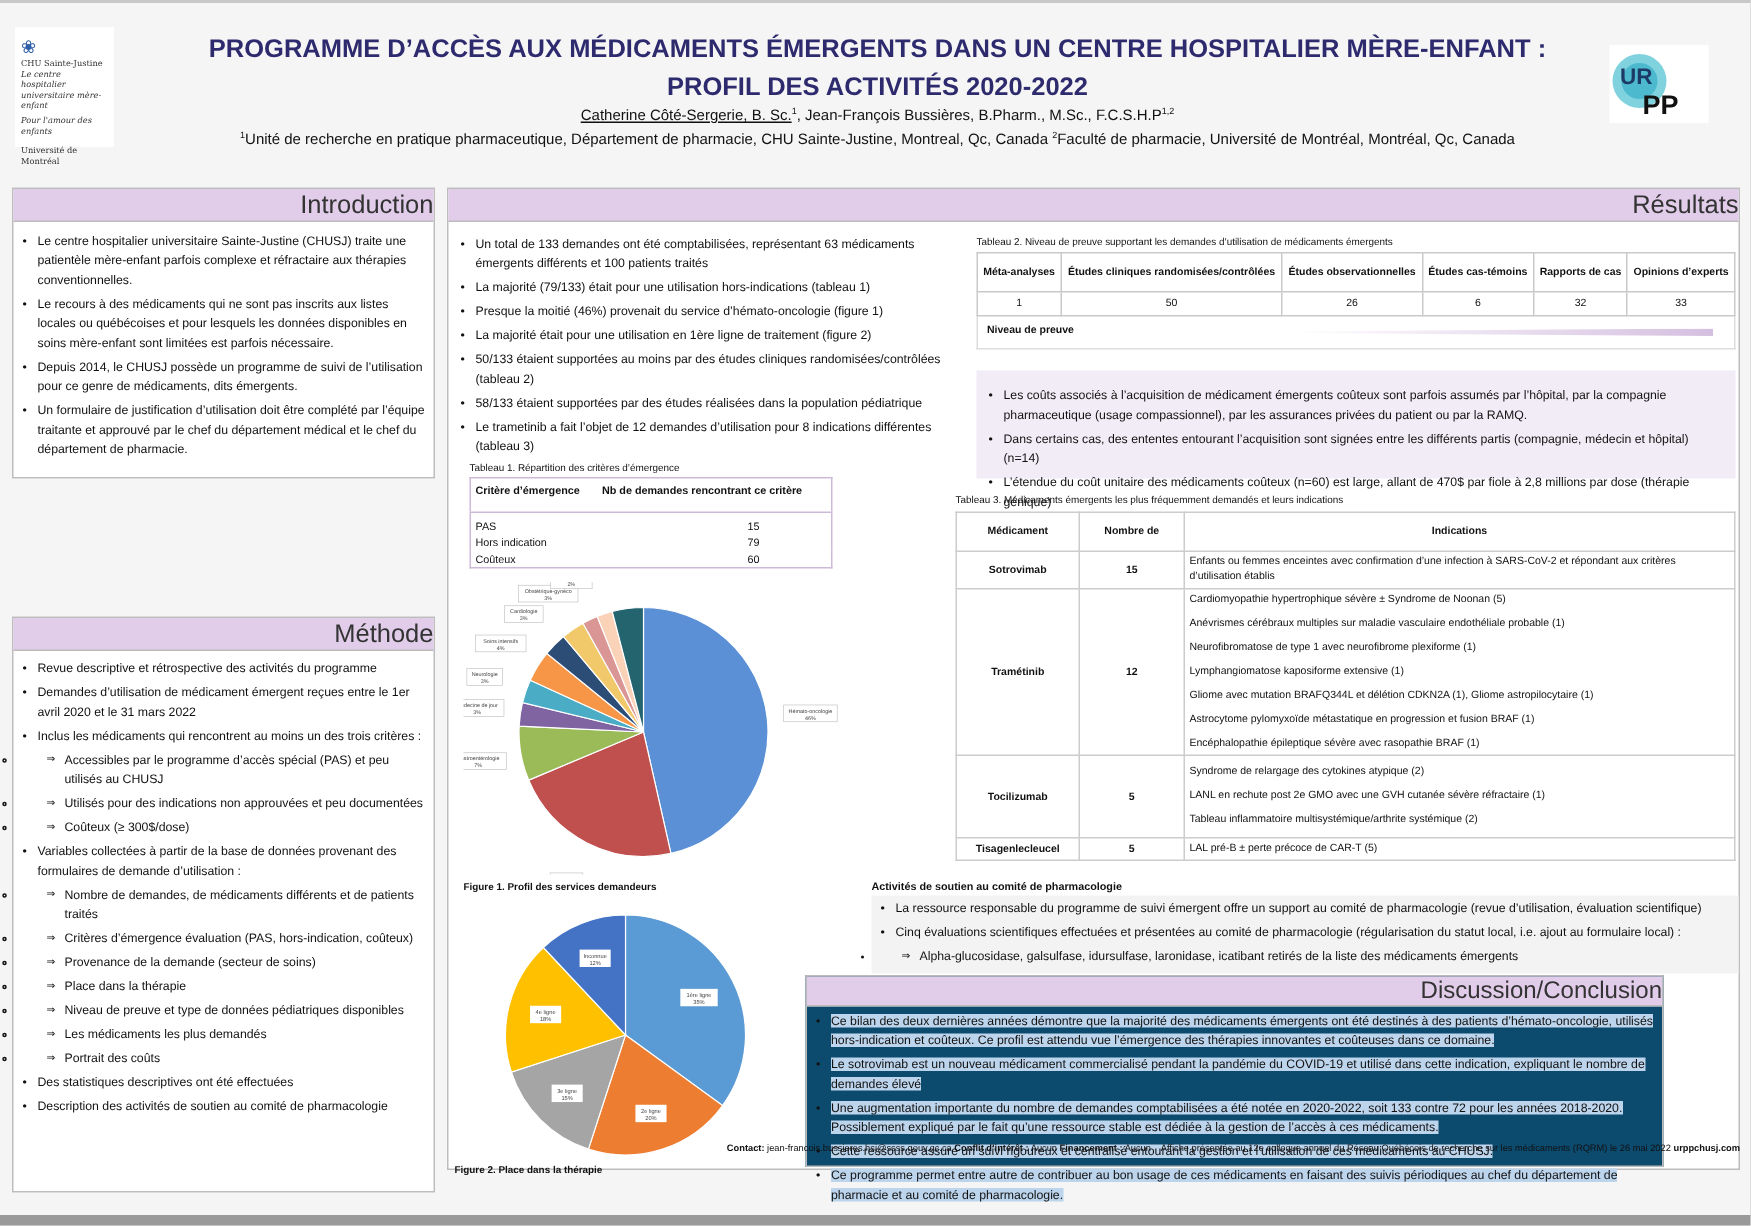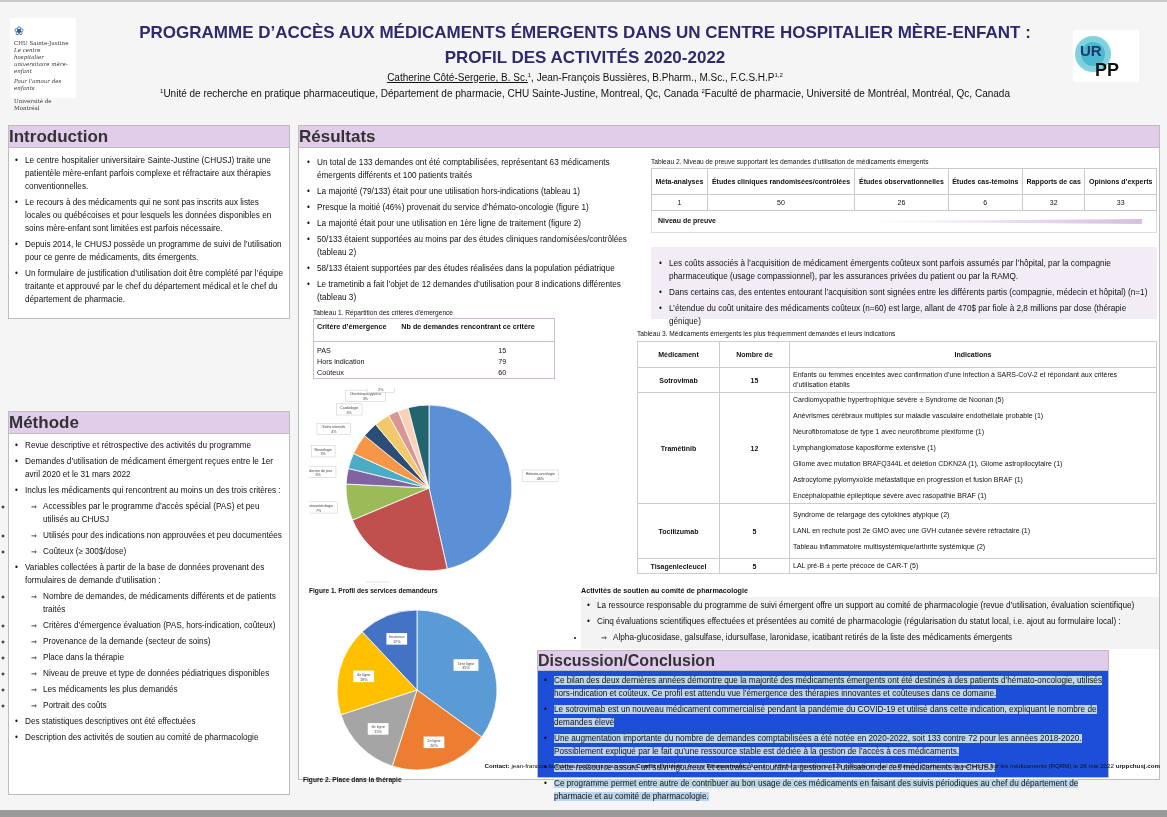--- a/index.html
+++ b/index.html
@@ -10,21 +10,21 @@
   .logo-left { position: absolute; left: 10px; top: 16px; width: 66px; height: 80px; background: #fff; font-family: "DejaVu Serif", serif; font-size: 5.5px; color: #333; padding: 6px 4px; line-height: 1.3; }
   .logo-left .mark { color: #2d5ea8; font-size: 12px; text-align: left; }
   .logo-right { position: absolute; left: 1073px; top: 28px; width: 66px; height: 52px; background: #fff; }
   .title { position: absolute; left: 110px; top: 18px; width: 950px; text-align: center; color: #2e2a6e; font-weight: bold; font-size: 17px; line-height: 25px; }
   .authors { position: absolute; left: 110px; top: 70px; width: 950px; text-align: center; font-size: 10px; }
   .affil { position: absolute; left: 90px; top: 86px; width: 990px; text-align: center; font-size: 10px; }
   sup { font-size: 6px; }
   .u { text-decoration: underline; text-align: center; }
 
   .panel { position: absolute; border: 1px solid #bdbdbd; background: #fff; }
-  .sec-title { background: #e1cdea; text-align: left; font-weight: bold; color: #333; font-size: 17px; height: 22px; line-height: 22px; border-bottom: 1px solid #bbb; }
+  .sec-title { background: #e1cdea; text-align: right; font-weight: normal; color: #333; font-size: 17px; height: 22px; line-height: 22px; border-bottom: 1px solid #bbb; }
   ul.b { list-style: none; }
   ul.b li { position: relative; padding-left: 12px; font-size: 8.2px; line-height: 13px; margin-bottom: 3px; }
   ul.b li::before { content: "\2022"; position: absolute; left: 2px; top: 0; }
   ul.s li { position: relative; padding-left: 30px; font-size: 8.2px; line-height: 13px; margin-bottom: 3px; }
   ul.s li::before { content: "\21D2"; position: absolute; left: 18px; top: 0; font-size: 7px; }
 
   .intro { left: 8px; top: 123px; width: 282px; height: 194px; }
   .obj { left: 8px; top: 329px; width: 282px; height: 55px; }
   .meth { left: 8px; top: 409px; width: 282px; height: 384px; }
 
@@ -63,21 +63,21 @@
   .t3 td.i div { padding: 2px 3px; line-height: 10px; }
   .t3 td.i div + div { margin-top: 2px; }
 
   .soutien { position: absolute; left: 282px; top: 460px; width: 578px; }
   .soutien .h { font-size: 7.2px; font-weight: bold; margin-bottom: 2px; }
   .soutien .box { background: #f3f3f3; padding: 2px 4px; }
   .soutien li { font-size: 7px; line-height: 10px; margin-bottom: 2px; }
   .soutien ul.s li { padding-left: 28px; }
   .soutien ul.s li::before { left: 16px; }
 
-  .disc { position: absolute; left: 238px; top: 524px; width: 572px; height: 128px; border: 1px solid #bbb; background: #1d4ed8; }
+  .disc { position: absolute; left: 238px; top: 524px; width: 572px; height: 128px; border: 1px solid #bbb; background: #0c4a6e; }
   .disc .sec-title { font-size: 16px; height: 20px; line-height: 20px; }
   .disc ul { padding: 3px 4px; }
   .disc li { font-size: 6.6px; line-height: 10px; margin-bottom: 2px; }
   .disc li span { background: #bcd4ec; }
 
   .footer { position: absolute; left: 300px; top: 760px; width: 860px; text-align: right; font-size: 6.2px; }
   .footer b { font-weight: bold; }
   .bottom-bar { position: absolute; left: 0; top: 810px; width: 1167px; height: 7px; background: #9a9a9a; }
   svg text { font-family: "Liberation Sans", sans-serif; }
 </style>
@@ -193,21 +193,21 @@
         </table>
       <div class="nivpreuve">
         <span>Niveau de preuve</span>
         <div class="arrow"></div>
       </div>
     </div>
 
     <div class="costbox">
       <ul class="b">
         <li>Les coûts associés à l’acquisition de médicament émergents coûteux sont parfois assumés par l’hôpital, par la compagnie pharmaceutique (usage compassionnel), par les assurances privées du patient ou par la RAMQ.</li>
-        <li>Dans certains cas, des ententes entourant l’acquisition sont signées entre les différents partis (compagnie, médecin et hôpital) (n=1)</li>
+        <li>Dans certains cas, des ententes entourant l’acquisition sont signées entre les différents partis (compagnie, médecin et hôpital) (n=14)</li>
         <li>L’étendue du coût unitaire des médicaments coûteux (n=60) est large, allant de 470$ par fiole à 2,8 millions par dose (thérapie génique)</li>
       </ul>
     </div>
 
     <div class="t1">
       <div class="t1cap">Tableau 1. Répartition des critères d’émergence</div>
       <table>
         <tbody>
             <tr>
           <th>Critère d’émergence</th>

